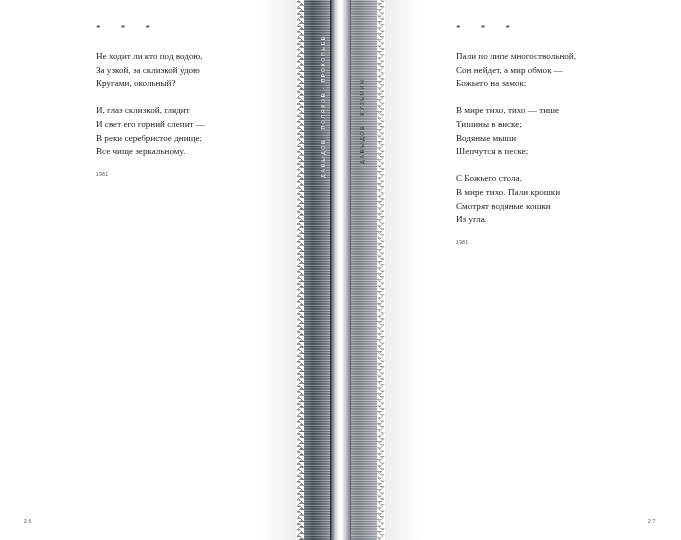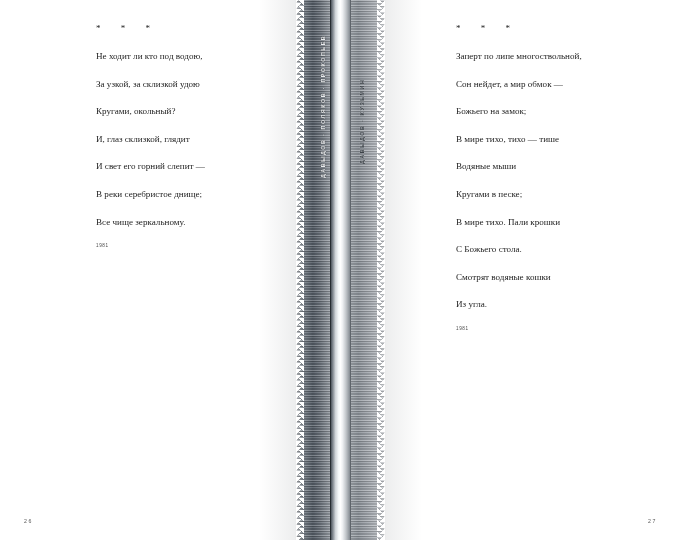--- a/index.html
+++ b/index.html
@@ -175,21 +175,21 @@
     letter-spacing: 9px;
     color: #222222;
     margin-bottom: 17px;
     line-height: 1;
   }
   .stanza {
     font-size: 9.1px;
     line-height: 13.6px;
     margin: 0 0 13.6px 0;
   }
-  .stanza div { white-space: pre; margin-top: 14px; }
+  .stanza div { white-space: pre; }
   .poem-date {
     margin-top: 9px;
     font-size: 4.6px;
     letter-spacing: 0.6px;
     color: #4a4a4a;
     font-family: "Liberation Sans", "DejaVu Sans", sans-serif;
   }
 
   
   .folio {
@@ -243,34 +243,35 @@
       <div>Все чище зеркальному.</div>
     </div>
 
     <div class="poem-date">1981</div>
   </div>
 
   <div class="poem right-poem">
     <div class="dots">* * *</div>
 
     <div class="stanza">
-      <div>Заперт по липе многоствольной,</div>
+      <div>Пали по липе многоствольной,</div>
       <div>Сон нейдет, а мир обмок —</div>
       <div>Божьего на замок;</div>
     </div>
 
     <div class="stanza">
       <div>В мире тихо, тихо — тише</div>
+      <div>Тишины в виске;</div>
       <div>Водяные мыши</div>
-      <div>Кругами в песке;</div>
-    </div>
-
-    <div class="stanza">
+      <div>Шепчутся в песке;</div>
+    </div>
+
+    <div class="stanza">
+      <div>С Божьего стола.</div>
       <div>В мире тихо. Пали крошки</div>
-      <div>С Божьего стола.</div>
       <div>Смотрят водяные кошки</div>
       <div>Из угла.</div>
     </div>
 
     <div class="poem-date">1981</div>
   </div>
 
   <div class="folio left-folio">26</div>
   <div class="folio right-folio">27</div>
 

